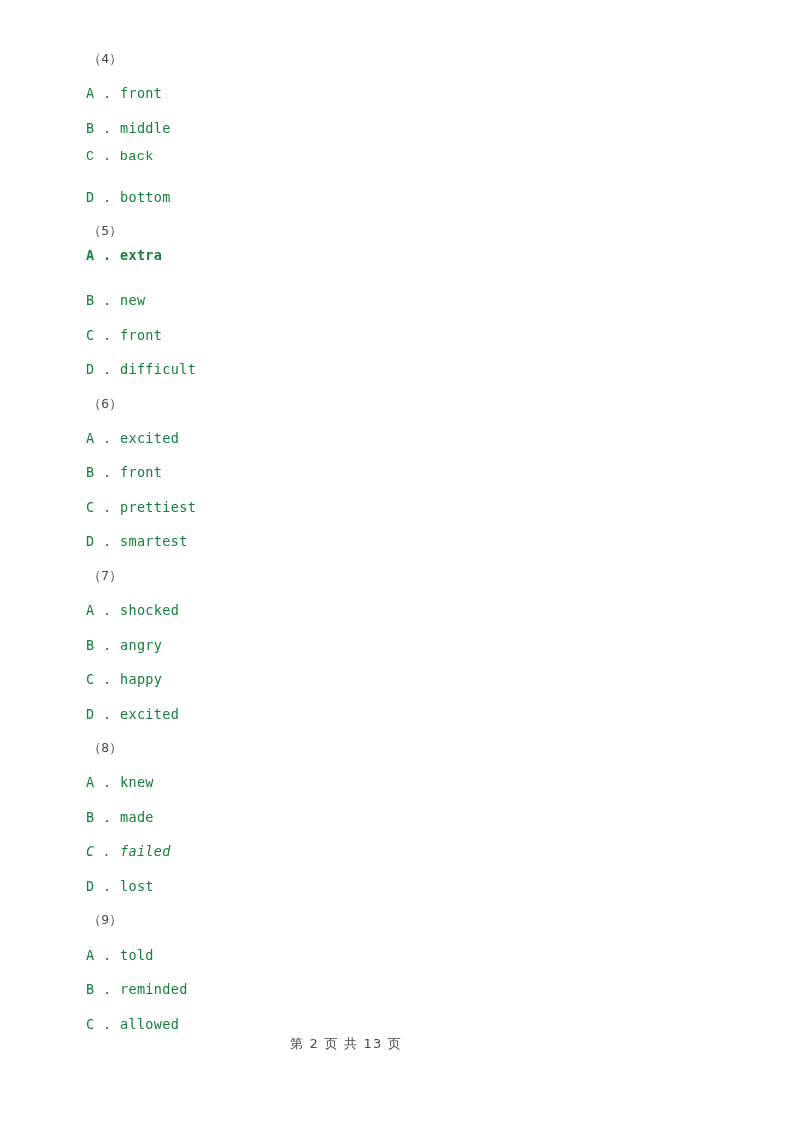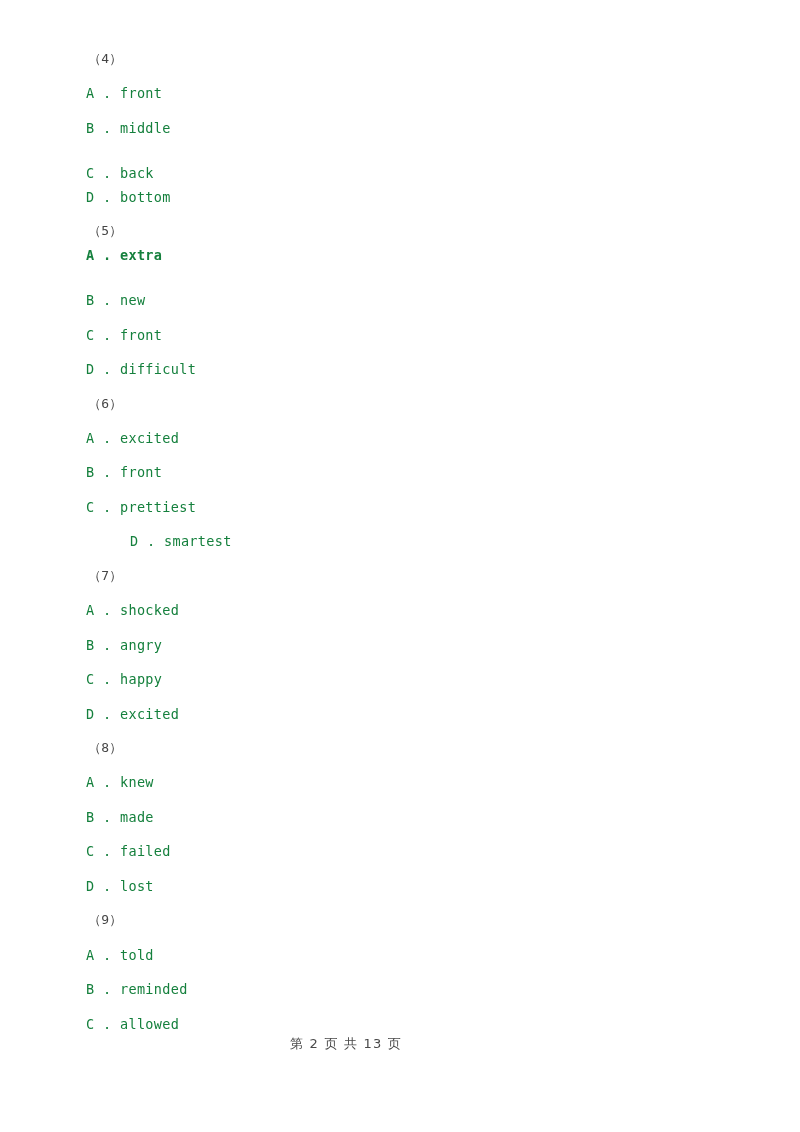--- a/index.html
+++ b/index.html
@@ -79,41 +79,41 @@
   }
 </style>
 </head>
 <body>
 
 <div id="page">
   <div id="content">
       <div class="q-number" style="top: 52px;">（4）</div>
       <div class="q-option" style="top: 86.45px;"><span class="opt-letter">A</span><span class="opt-sep"> . </span><span class="opt-text">front</span></div>
       <div class="q-option" style="top: 120.9px;"><span class="opt-letter">B</span><span class="opt-sep"> . </span><span class="opt-text">middle</span></div>
-      <div class="q-option" style="top: 166px;"><span class="opt-letter">C</span><span class="opt-sep"> . </span><span class="opt-text">back</span></div>
+      <div class="q-option" style="top: 150px; font-family: Liberation Mono, monospace;"><span class="opt-letter">C</span><span class="opt-sep"> . </span><span class="opt-text">back</span></div>
       <div class="q-option" style="top: 189.8px;"><span class="opt-letter">D</span><span class="opt-sep"> . </span><span class="opt-text">bottom</span></div>
       <div class="q-number" style="top: 224.25px;">（5）</div>
       <div class="q-option" style="top: 248px; font-weight: bold;"><span class="opt-letter">A</span><span class="opt-sep"> . </span><span class="opt-text">extra</span></div>
       <div class="q-option" style="top: 293.15px;"><span class="opt-letter">B</span><span class="opt-sep"> . </span><span class="opt-text">new</span></div>
       <div class="q-option" style="top: 327.6px;"><span class="opt-letter">C</span><span class="opt-sep"> . </span><span class="opt-text">front</span></div>
       <div class="q-option" style="top: 362.05px;"><span class="opt-letter">D</span><span class="opt-sep"> . </span><span class="opt-text">difficult</span></div>
       <div class="q-number" style="top: 396.5px;">（6）</div>
       <div class="q-option" style="top: 430.95px;"><span class="opt-letter">A</span><span class="opt-sep"> . </span><span class="opt-text">excited</span></div>
       <div class="q-option" style="top: 465.4px;"><span class="opt-letter">B</span><span class="opt-sep"> . </span><span class="opt-text">front</span></div>
       <div class="q-option" style="top: 499.85px;"><span class="opt-letter">C</span><span class="opt-sep"> . </span><span class="opt-text">prettiest</span></div>
-      <div class="q-option" style="top: 534.3px; margin-left: 44px;"><span class="opt-letter">D</span><span class="opt-sep"> . </span><span class="opt-text">smartest</span></div>
+      <div class="q-option" style="top: 534.3px;"><span class="opt-letter">D</span><span class="opt-sep"> . </span><span class="opt-text">smartest</span></div>
       <div class="q-number" style="top: 568.75px;">（7）</div>
       <div class="q-option" style="top: 603.2px;"><span class="opt-letter">A</span><span class="opt-sep"> . </span><span class="opt-text">shocked</span></div>
       <div class="q-option" style="top: 637.65px;"><span class="opt-letter">B</span><span class="opt-sep"> . </span><span class="opt-text">angry</span></div>
       <div class="q-option" style="top: 672.1px;"><span class="opt-letter">C</span><span class="opt-sep"> . </span><span class="opt-text">happy</span></div>
       <div class="q-option" style="top: 706.55px;"><span class="opt-letter">D</span><span class="opt-sep"> . </span><span class="opt-text">excited</span></div>
       <div class="q-number" style="top: 741px;">（8）</div>
       <div class="q-option" style="top: 775.45px; text-align: right;"><span class="opt-letter">A</span><span class="opt-sep"> . </span><span class="opt-text">knew</span></div>
       <div class="q-option" style="top: 809.9px;"><span class="opt-letter">B</span><span class="opt-sep"> . </span><span class="opt-text">made</span></div>
-      <div class="q-option" style="top: 844.35px;"><span class="opt-letter">C</span><span class="opt-sep"> . </span><span class="opt-text">failed</span></div>
+      <div class="q-option" style="top: 844.35px; font-style: italic;"><span class="opt-letter">C</span><span class="opt-sep"> . </span><span class="opt-text">failed</span></div>
       <div class="q-option" style="top: 878.8px;"><span class="opt-letter">D</span><span class="opt-sep"> . </span><span class="opt-text">lost</span></div>
       <div class="q-number" style="top: 913.25px;">（9）</div>
       <div class="q-option" style="top: 947.7px;"><span class="opt-letter">A</span><span class="opt-sep"> . </span><span class="opt-text">told</span></div>
       <div class="q-option" style="top: 982.15px;"><span class="opt-letter">B</span><span class="opt-sep"> . </span><span class="opt-text">reminded</span></div>
       <div class="q-option" style="top: 1016.6px;"><span class="opt-letter">C</span><span class="opt-sep"> . </span><span class="opt-text">allowed</span></div>
     </div>
   <div id="footer">第 2 页 共 13 页</div>
 </div>
 
 </body></html>

